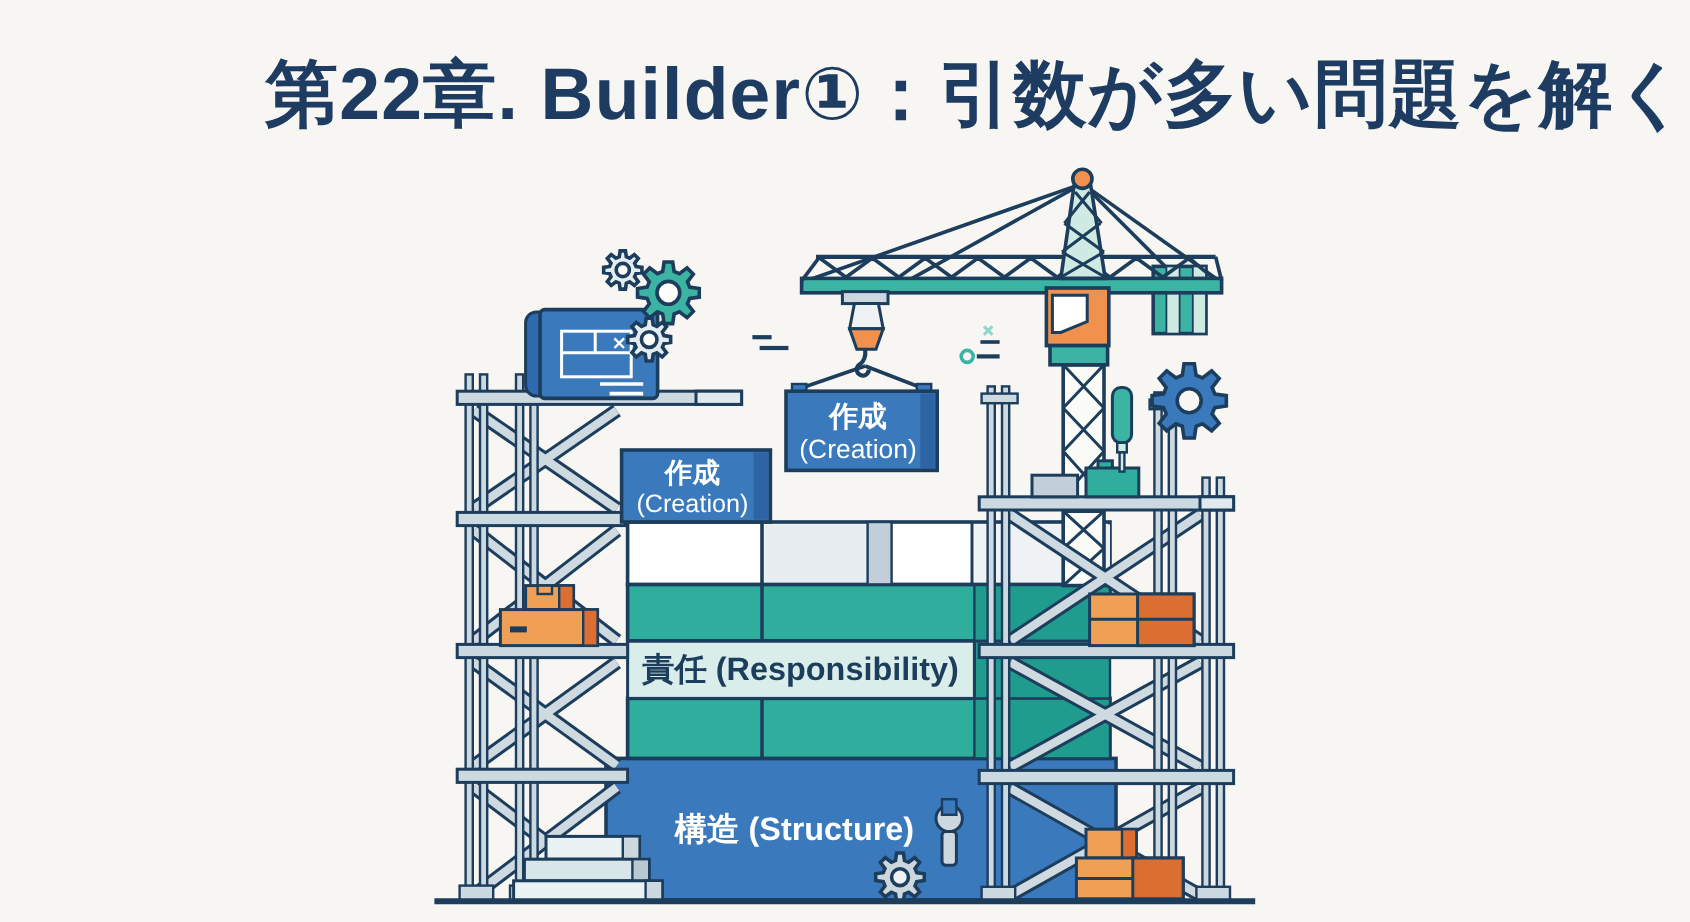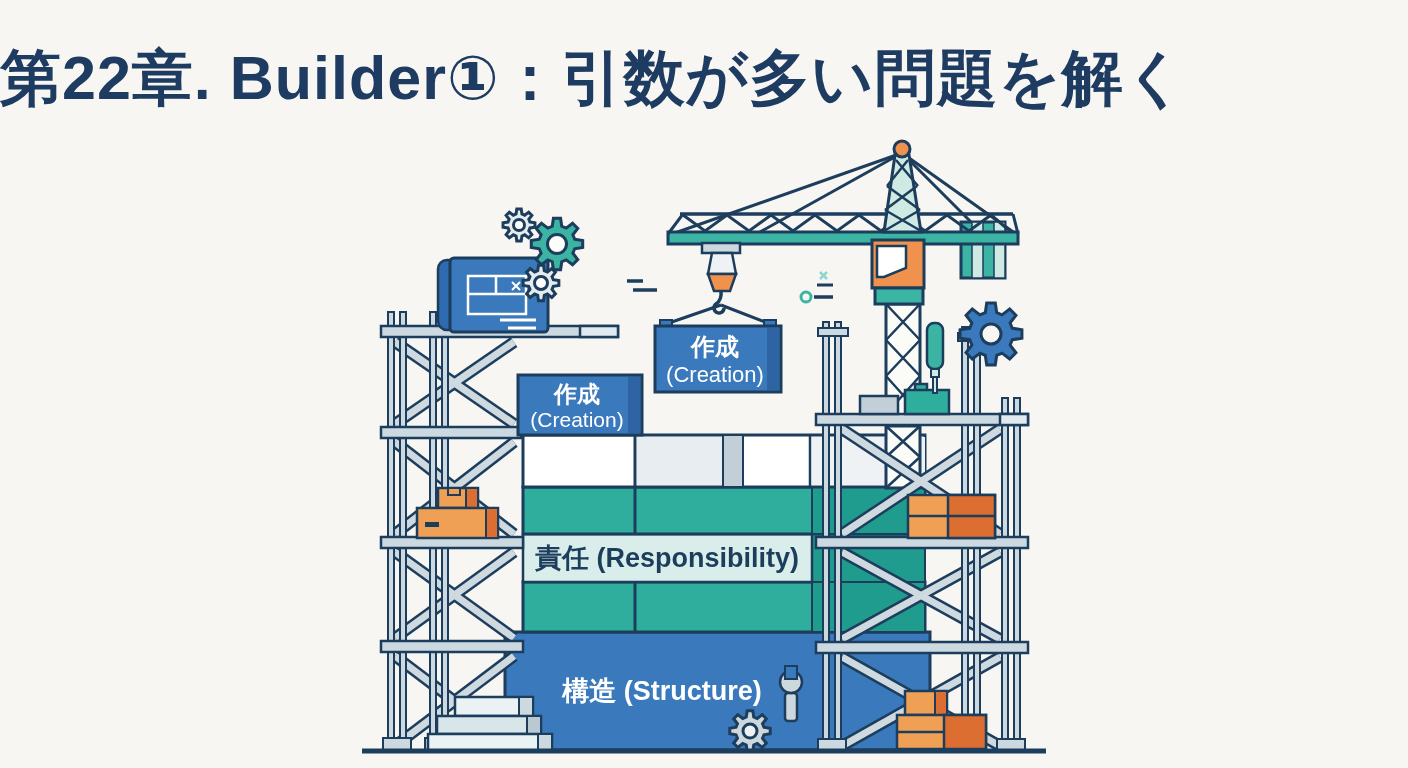--- a/index.html
+++ b/index.html
@@ -3,21 +3,21 @@
 <meta charset="utf-8">
 <style>
   html,body{margin:0;padding:0;}
   body{
     width:1408px;height:768px;overflow:hidden;position:relative;
     background:#f7f6f3;
     font-family:"Liberation Sans","DejaVu Sans",sans-serif;
   }
   h1.page-title{
     position:absolute;top:38px;left:0;right:0;margin:0;
-    text-align:left;
+    text-align:right;
     font-size:61px;font-weight:700;letter-spacing:1px;
     color:#1e3c61;
   }
   .illustration{position:absolute;inset:0;}
   svg{display:block;}
   svg text{font-family:"Liberation Sans","DejaVu Sans",sans-serif;}
 </style>
 </head>
 <body>
 

